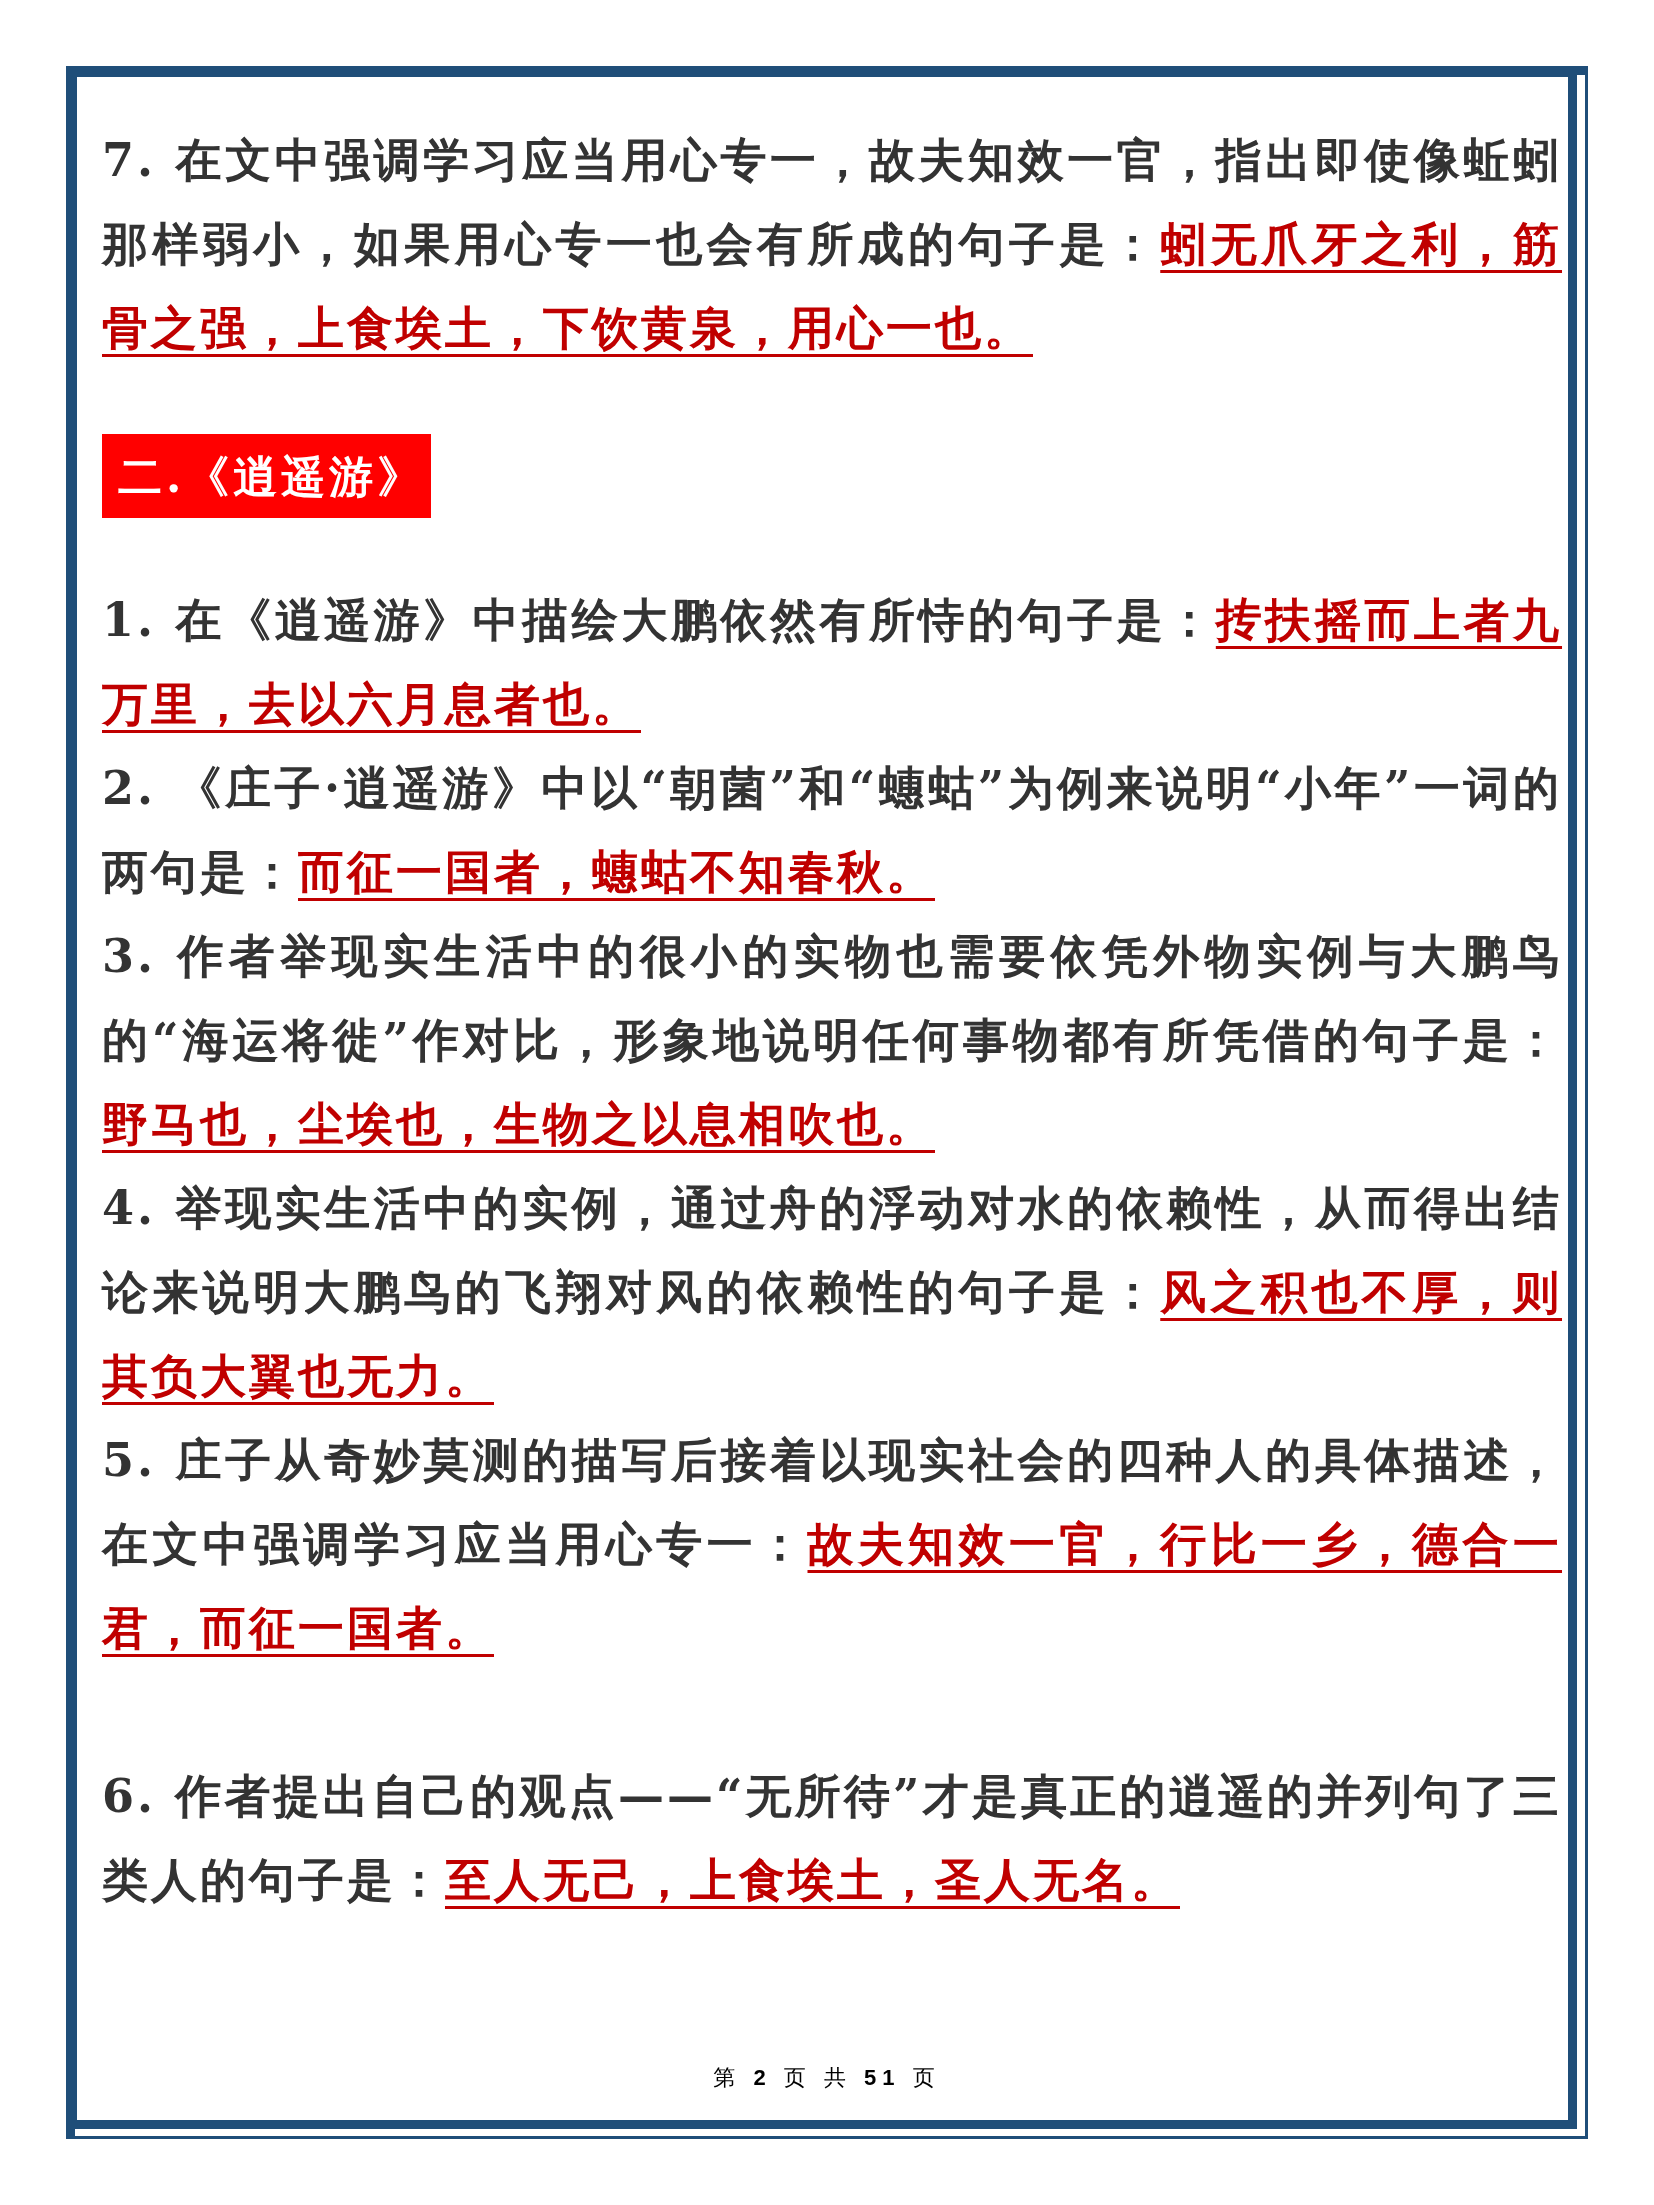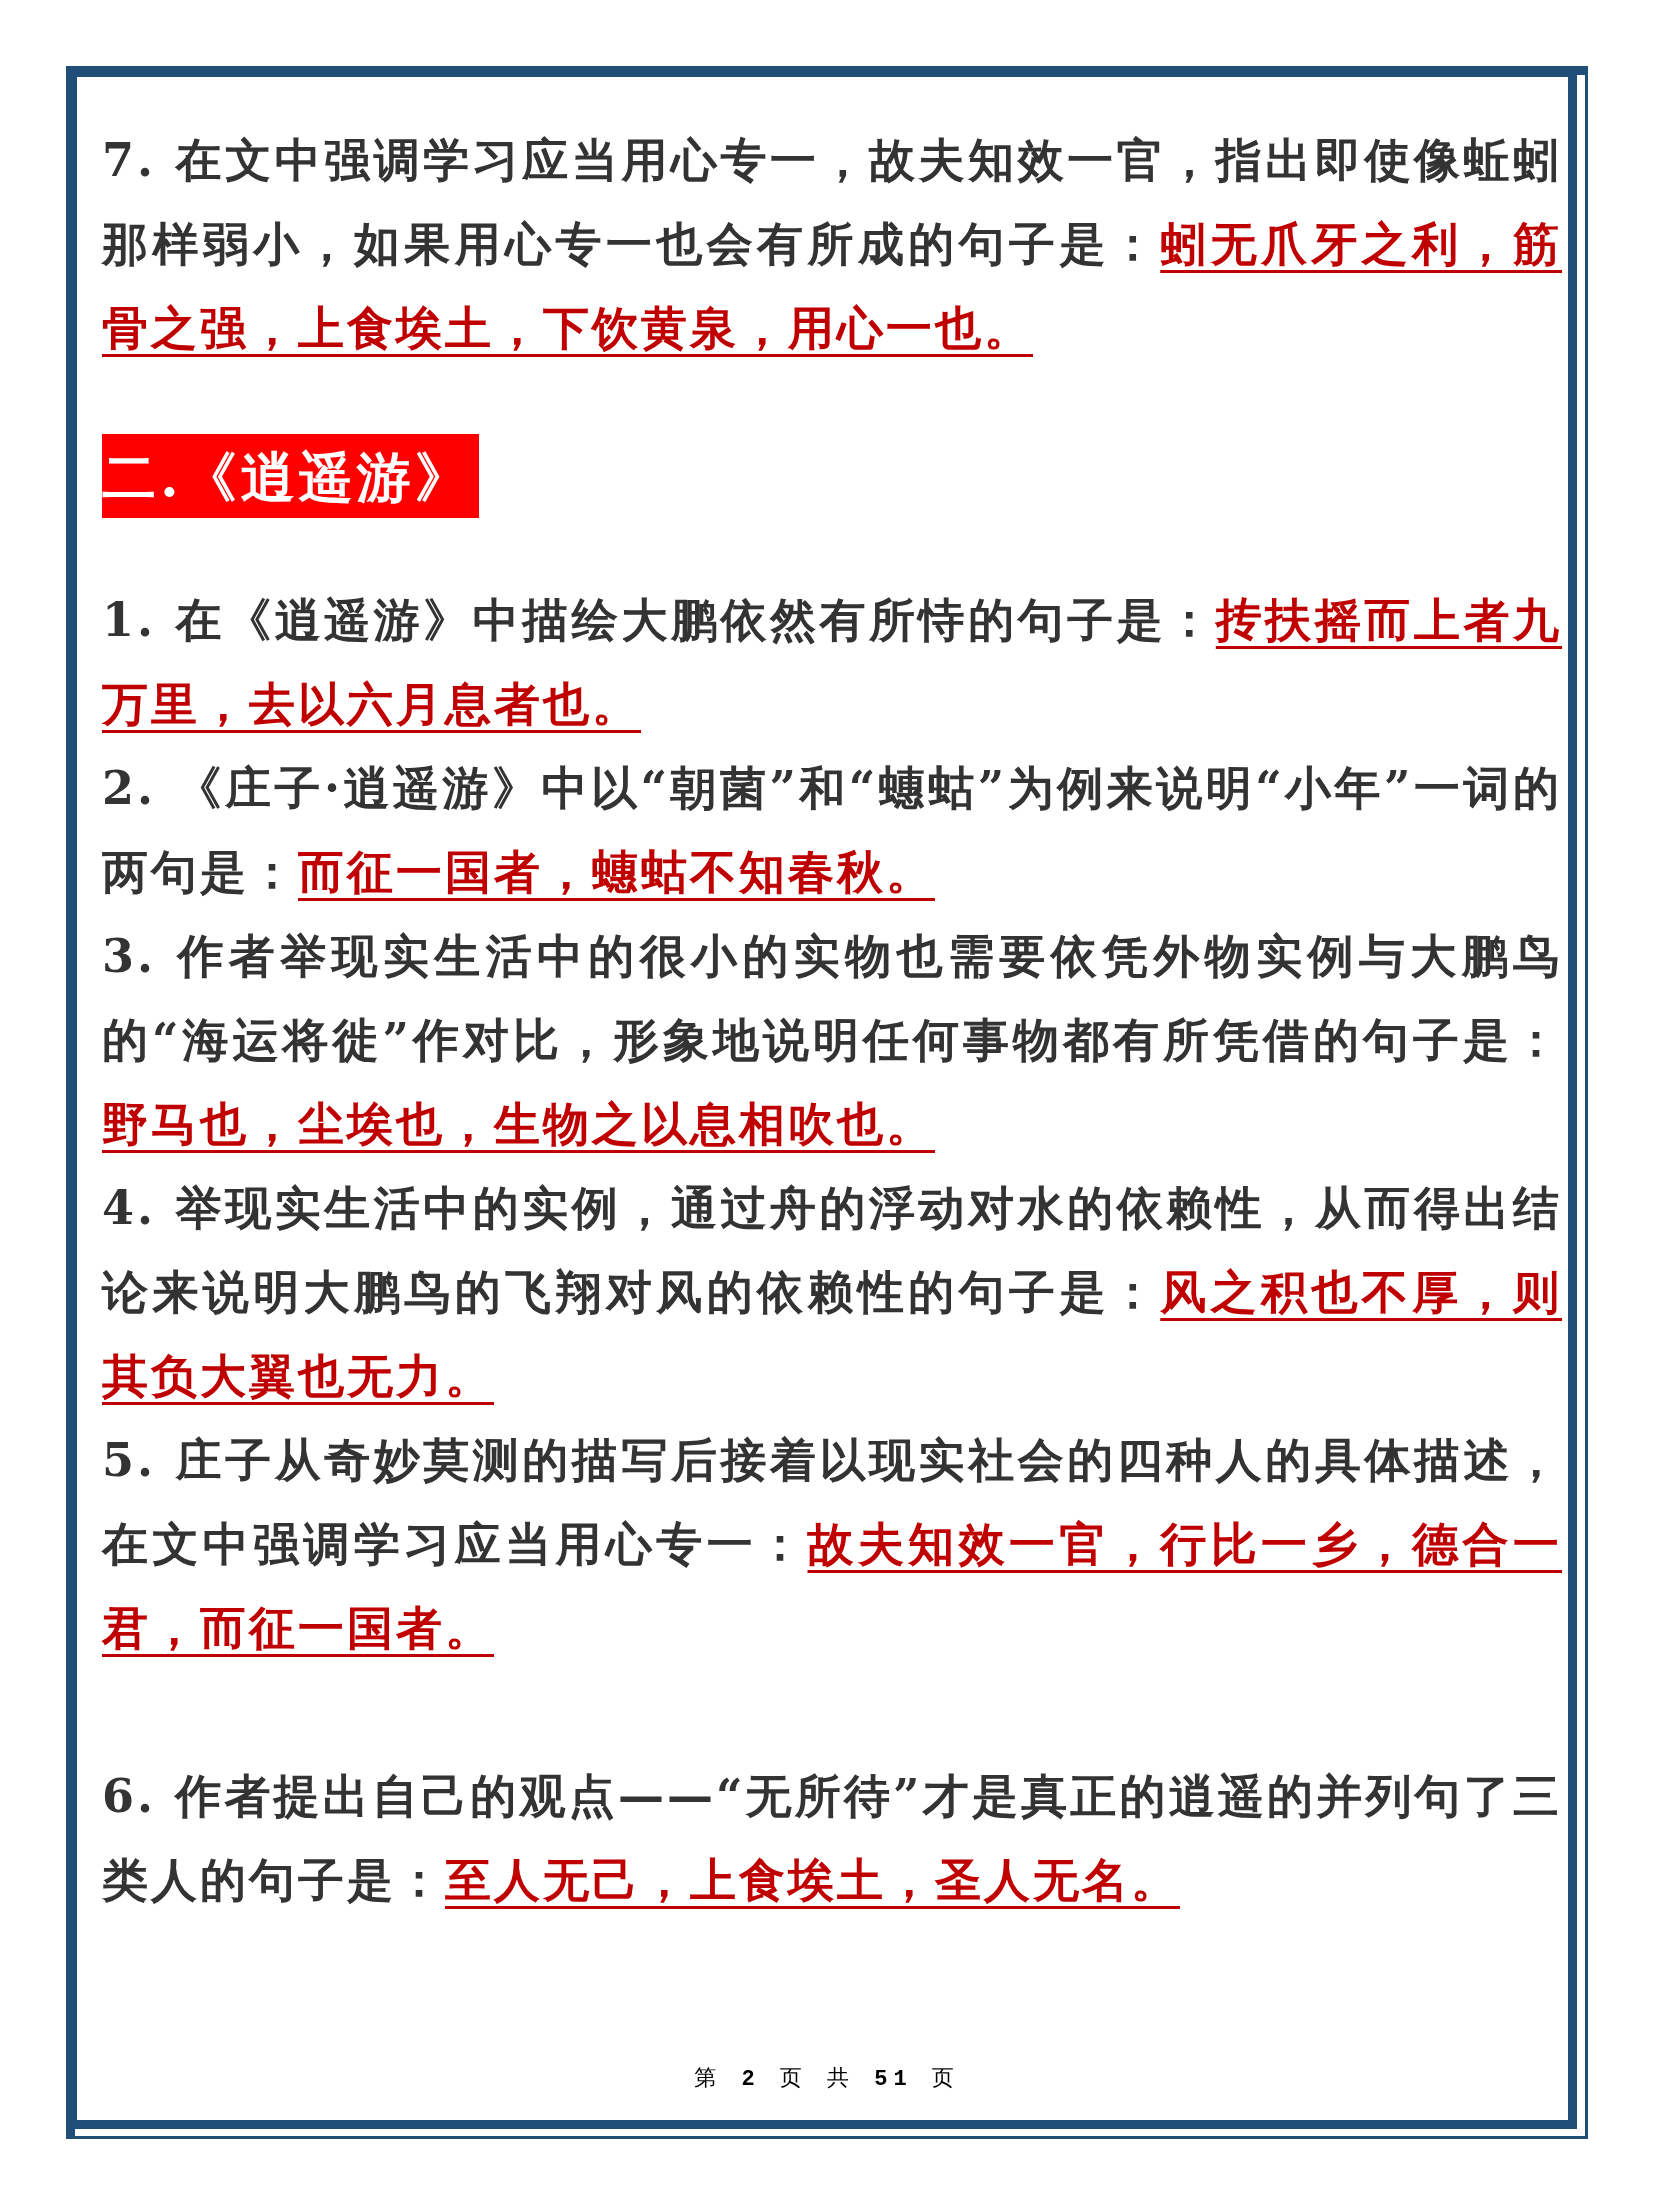--- a/index.html
+++ b/index.html
@@ -14,25 +14,25 @@
                      box-sizing: border-box; border-right: 3px solid #1f4e79; border-bottom: 3px solid #1f4e79; }
 
     .content { position: absolute; left: 102px; top: 118px; width: 1460px; }
     .para { font-size: 46px; line-height: 84px; color: #333333; font-weight: bold;
             letter-spacing: 3px; text-align: justify; }
     .ans { color: #c00000; text-decoration: underline; text-decoration-thickness: 3px;
            text-underline-offset: 10px; }
     .gap { height: 84px; }
     .heading-wrap { height: 150px; position: relative; }
     .heading { position: absolute; left: 0; top: 24px; background: #ff0000; color: #ffffff;
-               font-size: 54px; font-weight: bold; padding: 6px 6px 4px 0; line-height: 74px;
+               font-size: 44px; font-weight: bold; padding: 6px 6px 4px 16px; line-height: 74px;
                letter-spacing: 4px; }
     .footer { position: absolute; left: 0; width: 1654px; top: 2063px; text-align: center;
               font-size: 22px; color: #000000; letter-spacing: 6px;
-              font-family: Liberation Mono, monospace; }
+              font-family: Liberation Sans, sans-serif; }
     .footer b { font-weight: bold; }
   </style>
 </head>
 <body>
 
 <div class="frame-band-tl"></div>
 <div class="frame-band-br"></div>
 <div class="frame-inner"></div>
 
 <div class="content">

